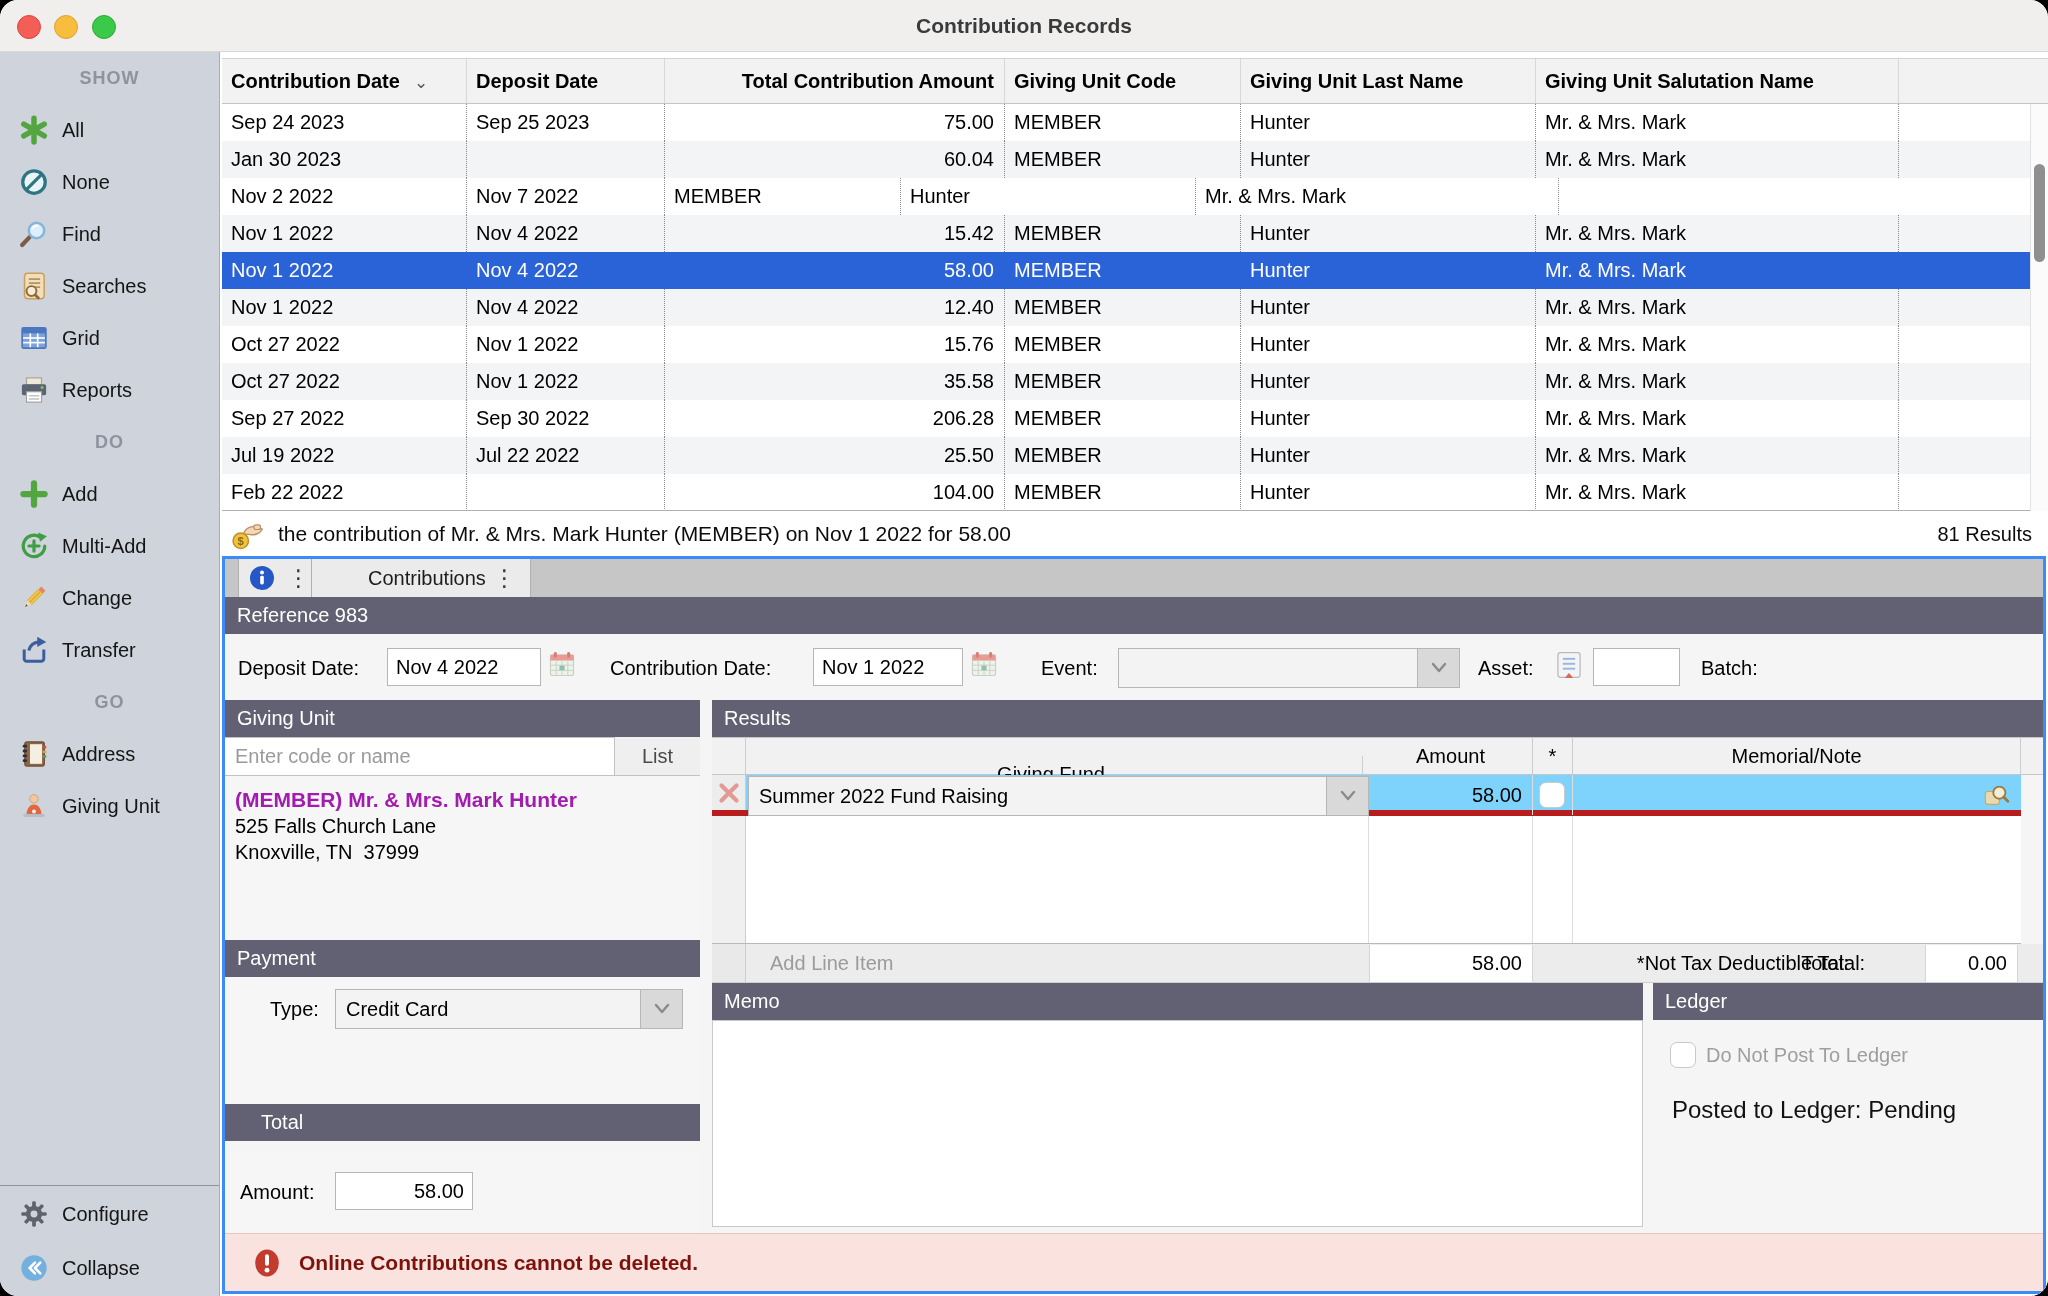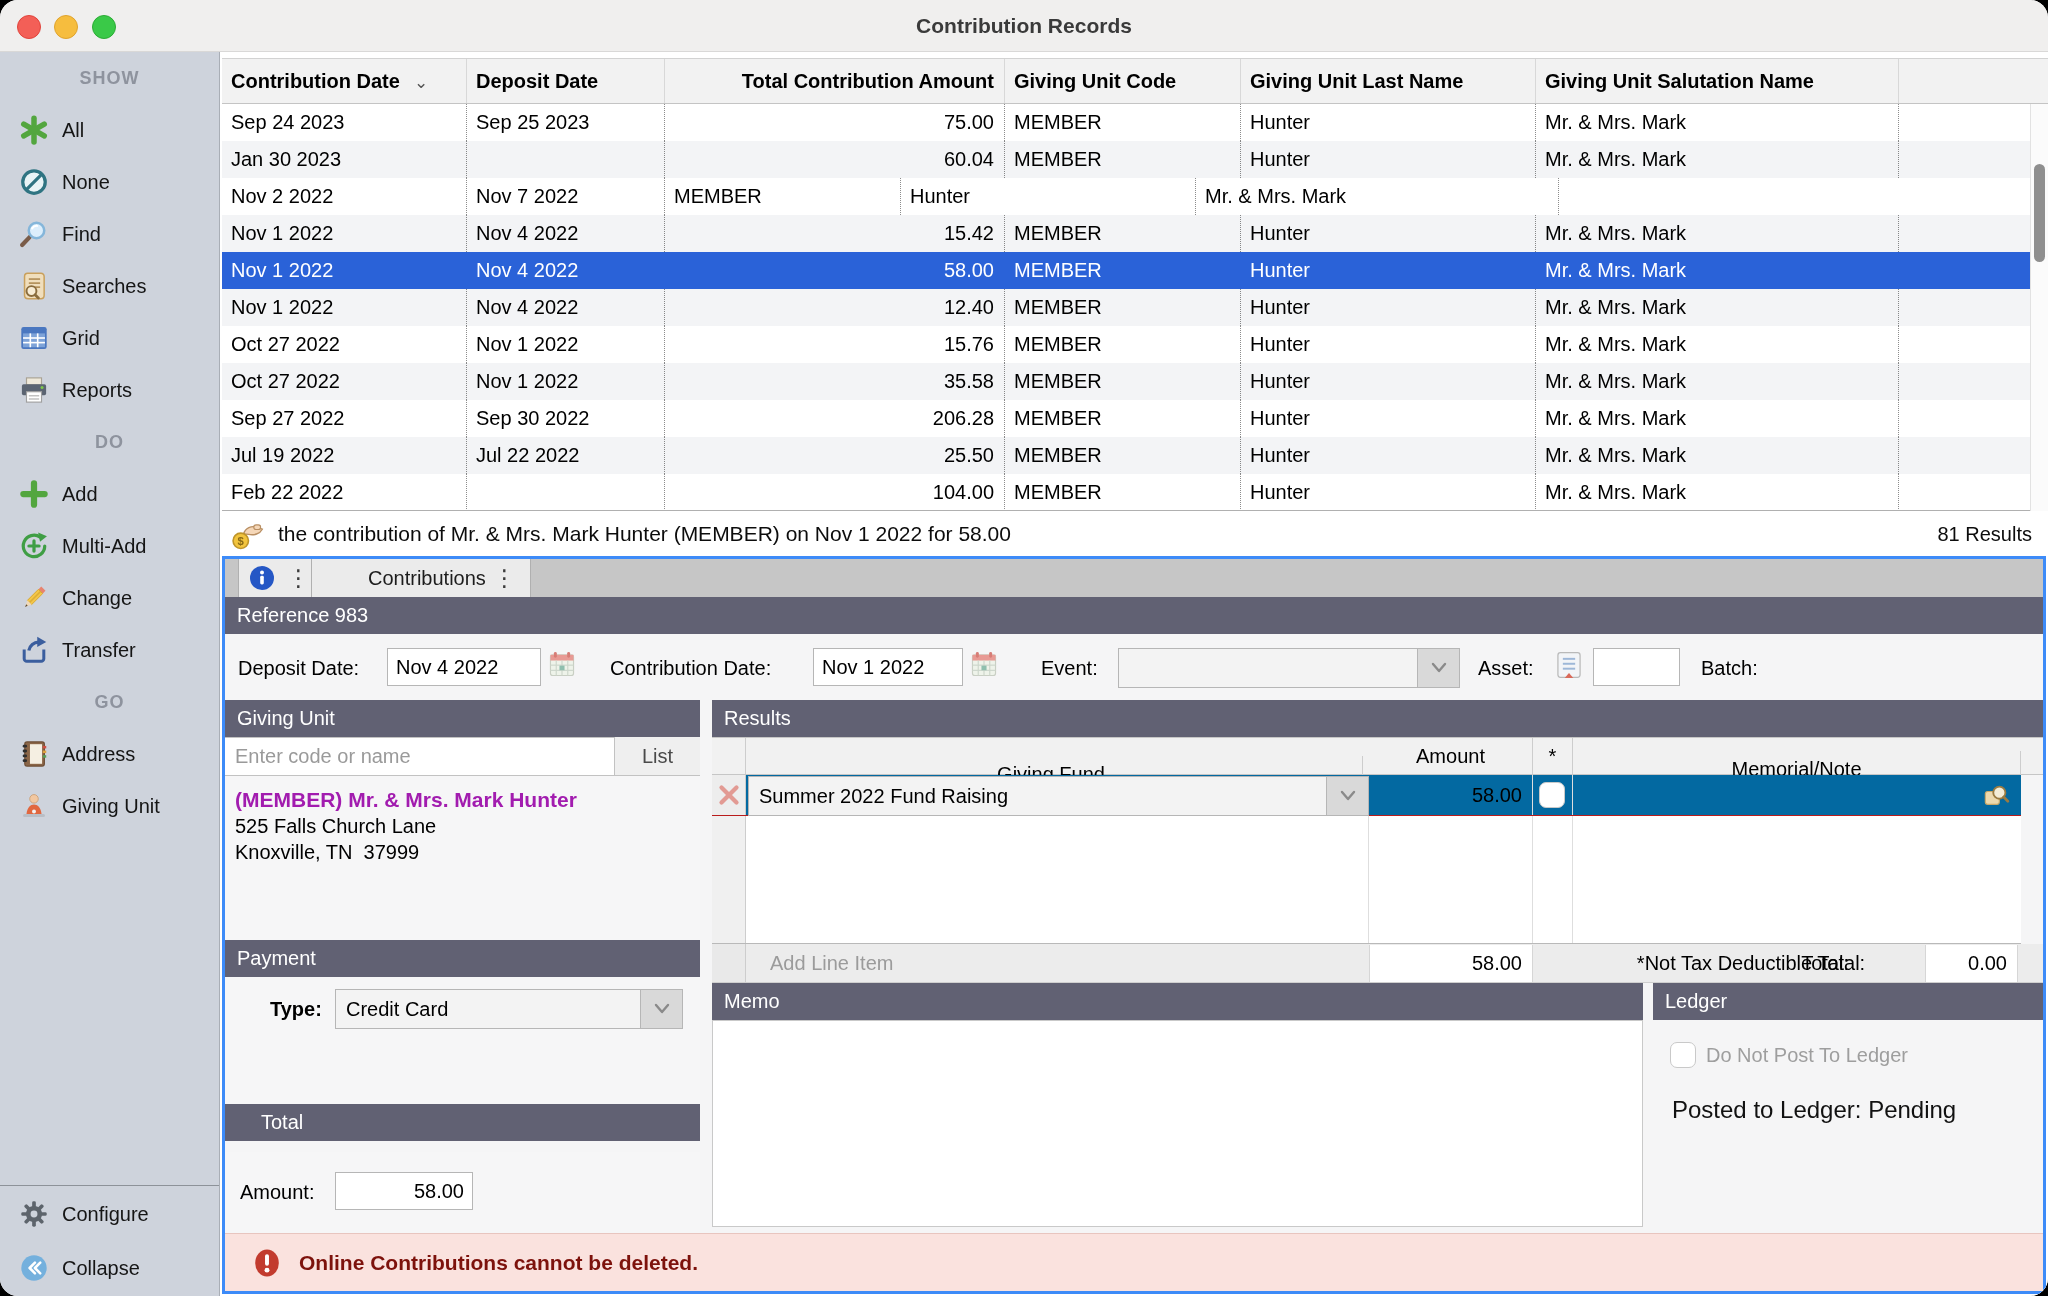--- a/index.html
+++ b/index.html
@@ -73,21 +73,21 @@
 
   .gu-input{left:0;top:178px;width:390px;height:39px;background:#fff;border:1px solid #c2c2c2;border-left:none;font-size:20px;color:#9a9a9a;line-height:37px;padding-left:10px;}
   .gu-list-btn{left:390px;top:178px;width:85px;height:39px;background:#efefef;border-bottom:1px solid #c2c2c2;text-align:center;line-height:39px;font-size:20px;color:#4a4a4a;}
   .gu-addr{left:0;top:217px;width:475px;height:164px;background:#f6f6f7;padding:10px 0 0 10px;}
   .addr-name{font-size:21px;font-weight:bold;color:#a21caf;line-height:27px;white-space:pre-wrap;}
   .addr-line{font-size:20px;color:#000;line-height:26px;white-space:pre-wrap;}
 
   
   .dg-hdr{left:487px;top:178px;width:1331px;height:38px;background:#f1f1f1;border-top:1px solid #c6c6c6;border-bottom:1px solid #c6c6c6;}
   .dg-hcell{position:absolute;top:0;height:36px;line-height:36px;font-size:20px;color:#000;text-align:center;border-right:1px solid #cdcdcd;box-sizing:border-box;}
-  .dg-row{left:487px;top:216px;width:1309px;height:41px;background:#0369a1;border-bottom:1px solid #b91c1c;}
+  .dg-row{left:487px;top:216px;width:1309px;height:41px;background:#7dd3fc;border-bottom:6px solid #b91c1c;}
   .dg-empty{left:487px;top:257px;width:1309px;height:128px;background:#fff;border-bottom:1px solid #b9b9b9;}
   .vline{position:absolute;top:0;bottom:0;width:0;border-right:1px solid #dedede;}
   .dg-del{position:absolute;left:0;top:0;width:34px;height:100%;background:#ededed;border-right:1px solid #cdcdcd;display:flex;align-items:center;justify-content:center;box-sizing:border-box;}
   .dg-foot{left:487px;top:385px;width:1331px;height:39px;background:#ececec;border-bottom:1px solid #cfcfcf;}
   .footlbl{position:absolute;top:0;height:39px;line-height:39px;font-size:20px;}
   .footcell{position:absolute;top:1px;height:37px;background:#fff;border-left:1px solid #d6d6d6;border-right:1px solid #d6d6d6;line-height:37px;font-size:20px;text-align:right;padding-right:10px;box-sizing:border-box;}
 
   .memo-box{left:487px;top:461px;width:931px;height:207px;background:#fff;border:1px solid #c9c9c9;}
   .checkbox{display:inline-block;width:26px;height:26px;background:#fff;border:1px solid #c9c9c9;border-radius:7px;vertical-align:middle;box-sizing:border-box;}
   .ledger-cb-label{font-size:20px;color:#9e9e9e;margin-left:10px;vertical-align:middle;}
@@ -525,21 +525,21 @@
         <div class="abs gu-input">Enter code or name</div>
         <div class="abs gu-list-btn">List</div>
         <div class="abs gu-addr">
           <div class="addr-name">(MEMBER) Mr. &amp; Mrs. Mark Hunter</div>
           <div class="addr-line">525 Falls Church Lane</div>
           <div class="addr-line">Knoxville, TN  37999</div>
         </div>
 
         <div class="abs sechdr" style="left:0;top:381px;width:475px;">Payment</div>
         <div class="abs" style="left:0;top:418px;width:475px;height:138px;background:#f6f6f7;">
-          <span class="abs fieldlbl" style="left:45px;top:12px;font-weight:bold;">Type:</span>
+          <span class="abs fieldlbl" style="left:45px;top:12px;">Type:</span>
           <div class="abs dropdown" style="left:110px;top:12px;width:348px;">
             <span class="dd-label">Credit Card</span>
             <span class="dd-btn">
                 <svg width="20" height="14" viewBox="0 0 20 14">
                   <polyline points="4,3 10,10 16,3" fill="none" stroke="#8a8a8a" stroke-width="2.4" stroke-linecap="round" stroke-linejoin="round"></polyline>
                 </svg>
               </span>
           </div>
         </div>
 
@@ -548,21 +548,21 @@
           <span class="abs fieldlbl" style="left:15px;top:20px;">Amount:</span>
           <span class="abs tinput" style="left:110px;top:20px;width:138px;text-align:right;">58.00</span>
         </div>
 
         <div class="abs sechdr" style="left:487px;top:141px;width:1331px;">Results</div>
         <div class="abs dg-hdr">
           <div class="dg-hcell" style="left:0;width:34px;"></div>
           <div class="dg-hcell" style="left:28px;width:623px;margin-top:18px;">Giving Fund</div>
           <div class="dg-hcell" style="left:657px;width:164px;">Amount</div>
           <div class="dg-hcell" style="left:821px;width:40px;">*</div>
-          <div class="dg-hcell" style="left:861px;width:448px;margin-top:13px;">Memorial/Note</div>
+          <div class="dg-hcell" style="left:861px;width:448px;">Memorial/Note</div>
           <div class="dg-hcell" style="left:1309px;width:22px;border-right:none;"></div>
         </div>
 
         <div class="abs dg-row">
           <div class="dg-del">
             <svg width="24" height="24" viewBox="0 0 24 24">
                 <g stroke="#e29a93" stroke-width="4.2" stroke-linecap="round">
                   <line x1="4.5" y1="4.5" x2="19.5" y2="19.5"></line>
                   <line x1="19.5" y1="4.5" x2="4.5" y2="19.5"></line>
                 </g>

